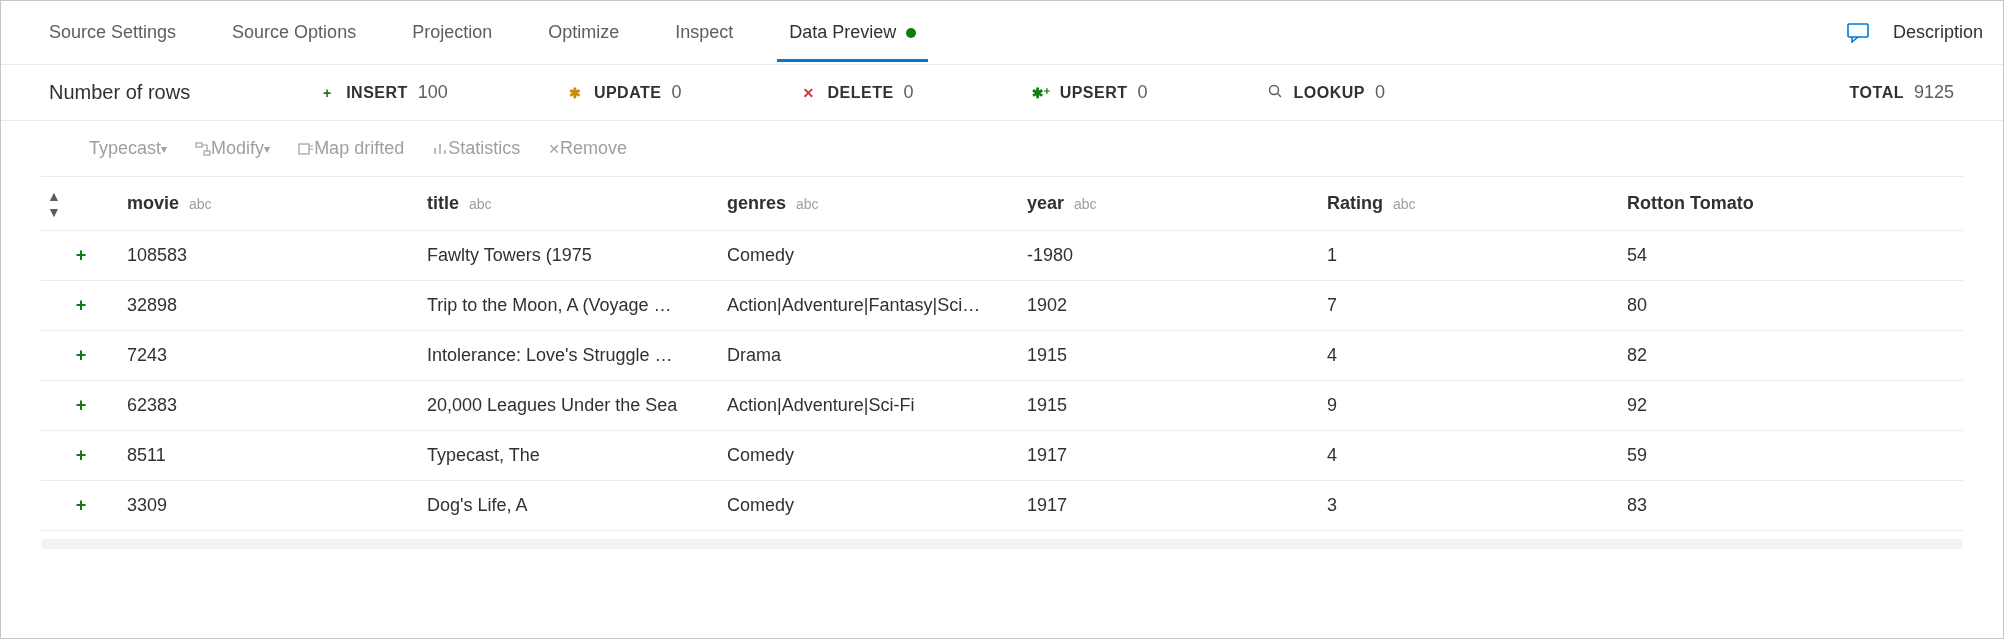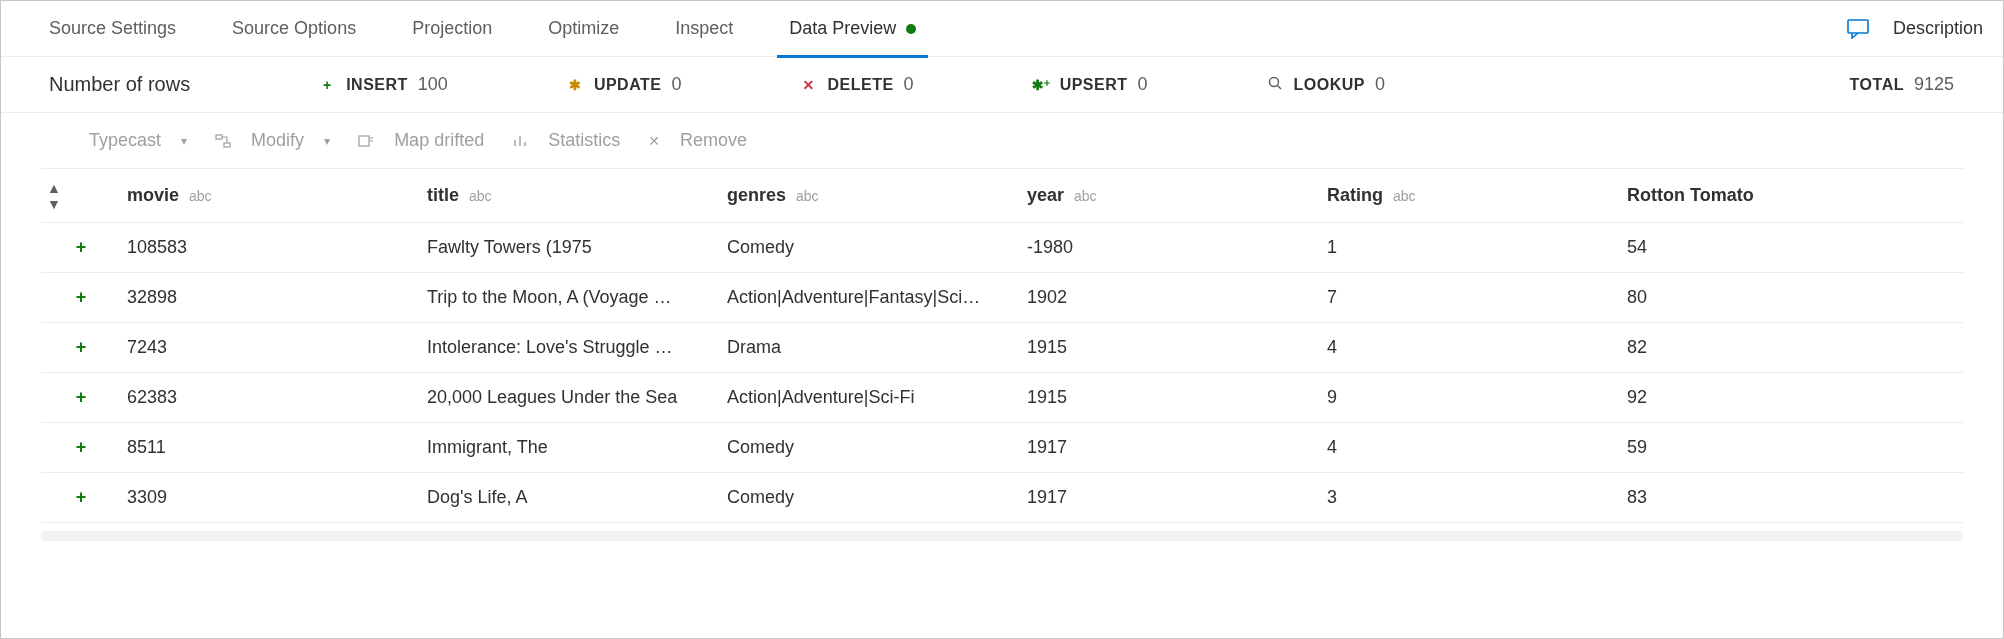--- a/index.html
+++ b/index.html
@@ -10,21 +10,21 @@
     background: #fff;
     width: 2004px;
     height: 639px;
     border: 1px solid #c8c6c4;
     overflow: hidden;
   }
 
   .tabs {
     display: flex;
     align-items: center;
-    height: 56px;
+    height: 64px;
     border-bottom: 1px solid #edebe9;
     padding: 0 20px;
   }
   .tab {
     padding: 0 28px;
     height: 56px;
     display: flex;
     align-items: center;
     color: #605e5c;
     cursor: pointer;
@@ -80,21 +80,21 @@
     display: flex;
     align-items: center;
     height: 56px;
     padding: 0 48px;
     gap: 28px;
     color: #a19f9d;
     border-bottom: 1px solid #edebe9;
     margin: 0 40px;
   }
   .tool {
-    display: flex; align-items: center; gap: 20px;
+    display: flex; align-items: center; gap: 0;
     cursor: default;
   }
   .chev { font-size: 12px; }
 
   .grid {
     margin: 0 40px;
   }
   .grid-header, .grid-row {
     display: grid;
     grid-template-columns: 80px 300px 300px 300px 300px 300px 260px;
@@ -286,21 +286,21 @@
         <div class="cell">62383</div>
         <div class="cell">20,000 Leagues Under the Sea</div>
         <div class="cell">Action|Adventure|Sci-Fi</div>
         <div class="cell">1915</div>
         <div class="cell">9</div>
         <div class="cell">92</div>
       </div>
       <div class="grid-row">
         <div class="cell row-plus">+</div>
         <div class="cell">8511</div>
-        <div class="cell">Immigrant, The</div>
+        <div class="cell">Typecast, The</div>
         <div class="cell">Comedy</div>
         <div class="cell">1917</div>
         <div class="cell">4</div>
         <div class="cell">59</div>
       </div>
       <div class="grid-row">
         <div class="cell row-plus">+</div>
         <div class="cell">3309</div>
         <div class="cell">Dog's Life, A</div>
         <div class="cell">Comedy</div>

